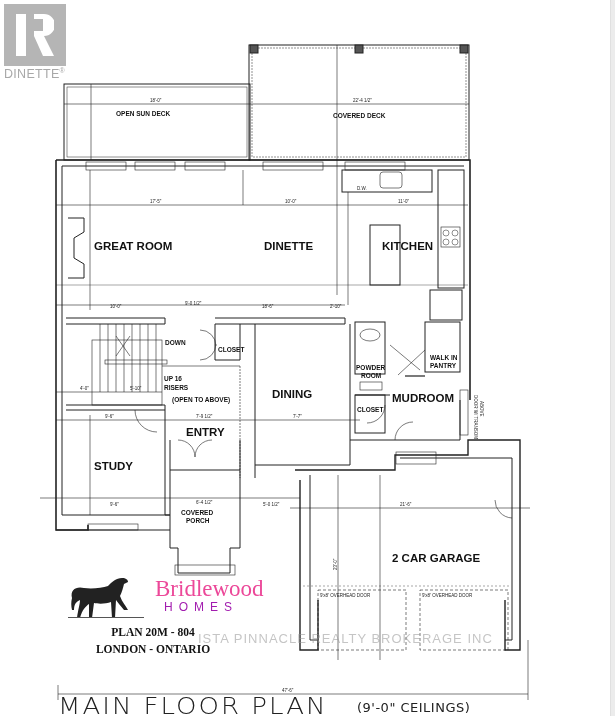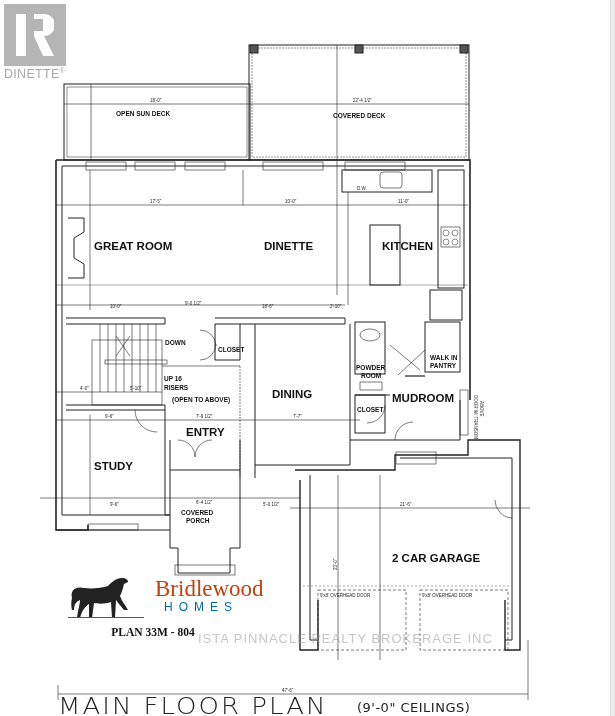--- a/index.html
+++ b/index.html
@@ -10,22 +10,22 @@
   .realtor .mark .bar { position:absolute; left:12px; top:10px; width:10px; height:42px; background:#fff; }
   .realtor .mark .r { position:absolute; left:26px; top:10px; width:24px; height:42px; }
   .realtor .word { font-size:12.5px; color:#a8a8a8; letter-spacing:0.3px; margin-top:1px; font-family:"Liberation Sans", sans-serif; }
   .realtor .word sup { font-size:7px; }
   svg.plan { position:absolute; left:0; top:0; }
   .lbl { font-family:"Liberation Sans", sans-serif; font-weight:bold; fill:#111; }
   .sm { font-family:"Liberation Sans", sans-serif; font-weight:bold; fill:#111; font-size:6.5px; }
   .dim { font-family:"Liberation Sans", sans-serif; font-size:4.5px; fill:#222; }
   .brand { position:absolute; left:68px; top:572px; width:200px; }
   .brand .horse { position:absolute; left:0; top:4px; width:66px; height:44px; }
-  .brand .name { position:absolute; left:87px; top:4px; font-family:"Liberation Serif", serif; font-size:23px; color:#c2410c; }
-  .brand .homes { position:absolute; left:96px; top:28px; font-family:"Liberation Sans", sans-serif; font-size:12px; letter-spacing:6px; color:#0369a1; }
+  .brand .name { position:absolute; left:87px; top:4px; font-family:"Liberation Serif", serif; font-size:23px; color:#ec4899; }
+  .brand .homes { position:absolute; left:96px; top:28px; font-family:"Liberation Sans", sans-serif; font-size:12px; letter-spacing:6px; color:#a21caf; }
   .brand .rule { position:absolute; left:0; top:45px; width:76px; height:1px; background:#555; }
   .lot { position:absolute; left:58px; top:624px; width:190px; text-align:center; font-family:"Liberation Serif", serif; font-weight:bold; font-size:11.5px; line-height:17px; color:#111; }
   .watermark { position:absolute; left:198px; top:631px; font-family:"Liberation Sans", sans-serif; font-size:13px; letter-spacing:1px; color:rgba(150,150,150,0.55); white-space:nowrap; }
   .title { position:absolute; left:58px; top:692px; font-family:"DejaVu Sans", sans-serif; font-weight:200; font-size:26px; letter-spacing:2px; color:#222; transform:scaleY(0.9); transform-origin:left top; }
   .ceil { position:absolute; left:357px; top:700px; font-family:"DejaVu Sans", sans-serif; font-size:13px; letter-spacing:0.5px; color:#222; }
 </style>
 </head>
 <body>
 
 <div class="scrollbar"></div>
@@ -226,19 +226,20 @@
 <div class="brand">
   <svg class="horse" viewBox="0 0 66 44">
     <path d="M4 22 C2 14 8 10 16 12 C24 13 34 12 40 10 C44 6 48 2 54 2 C58 2 60 4 60 6 L56 8 C55 12 54 16 52 20 C54 26 58 30 60 34 L56 34 C53 30 50 27 48 24 L47 42 L44 42 L43 26 C38 28 30 28 26 27 L24 42 L21 42 L21 28 C18 30 14 34 12 42 L9 42 C10 34 12 28 12 24 C8 26 6 28 6 34 L4 34 C3 30 3 26 4 22 Z" fill="#222"></path>
   </svg>
   <div class="name">Bridlewood</div>
   <div class="homes">HOMES</div>
   <div class="rule"></div>
 </div>
 
 <div class="lot">
-  <div>PLAN  33M  -  804</div>
+  <div>PLAN  20M  -  804</div>
+  <div>LONDON  -  ONTARIO</div>
 </div>
 
 <div class="watermark">ISTA PINNACLE REALTY BROKERAGE INC</div>
 
 <div class="title">MAIN FLOOR PLAN</div>
 <div class="ceil">(9'-0" CEILINGS)</div>
 
 </body></html>

